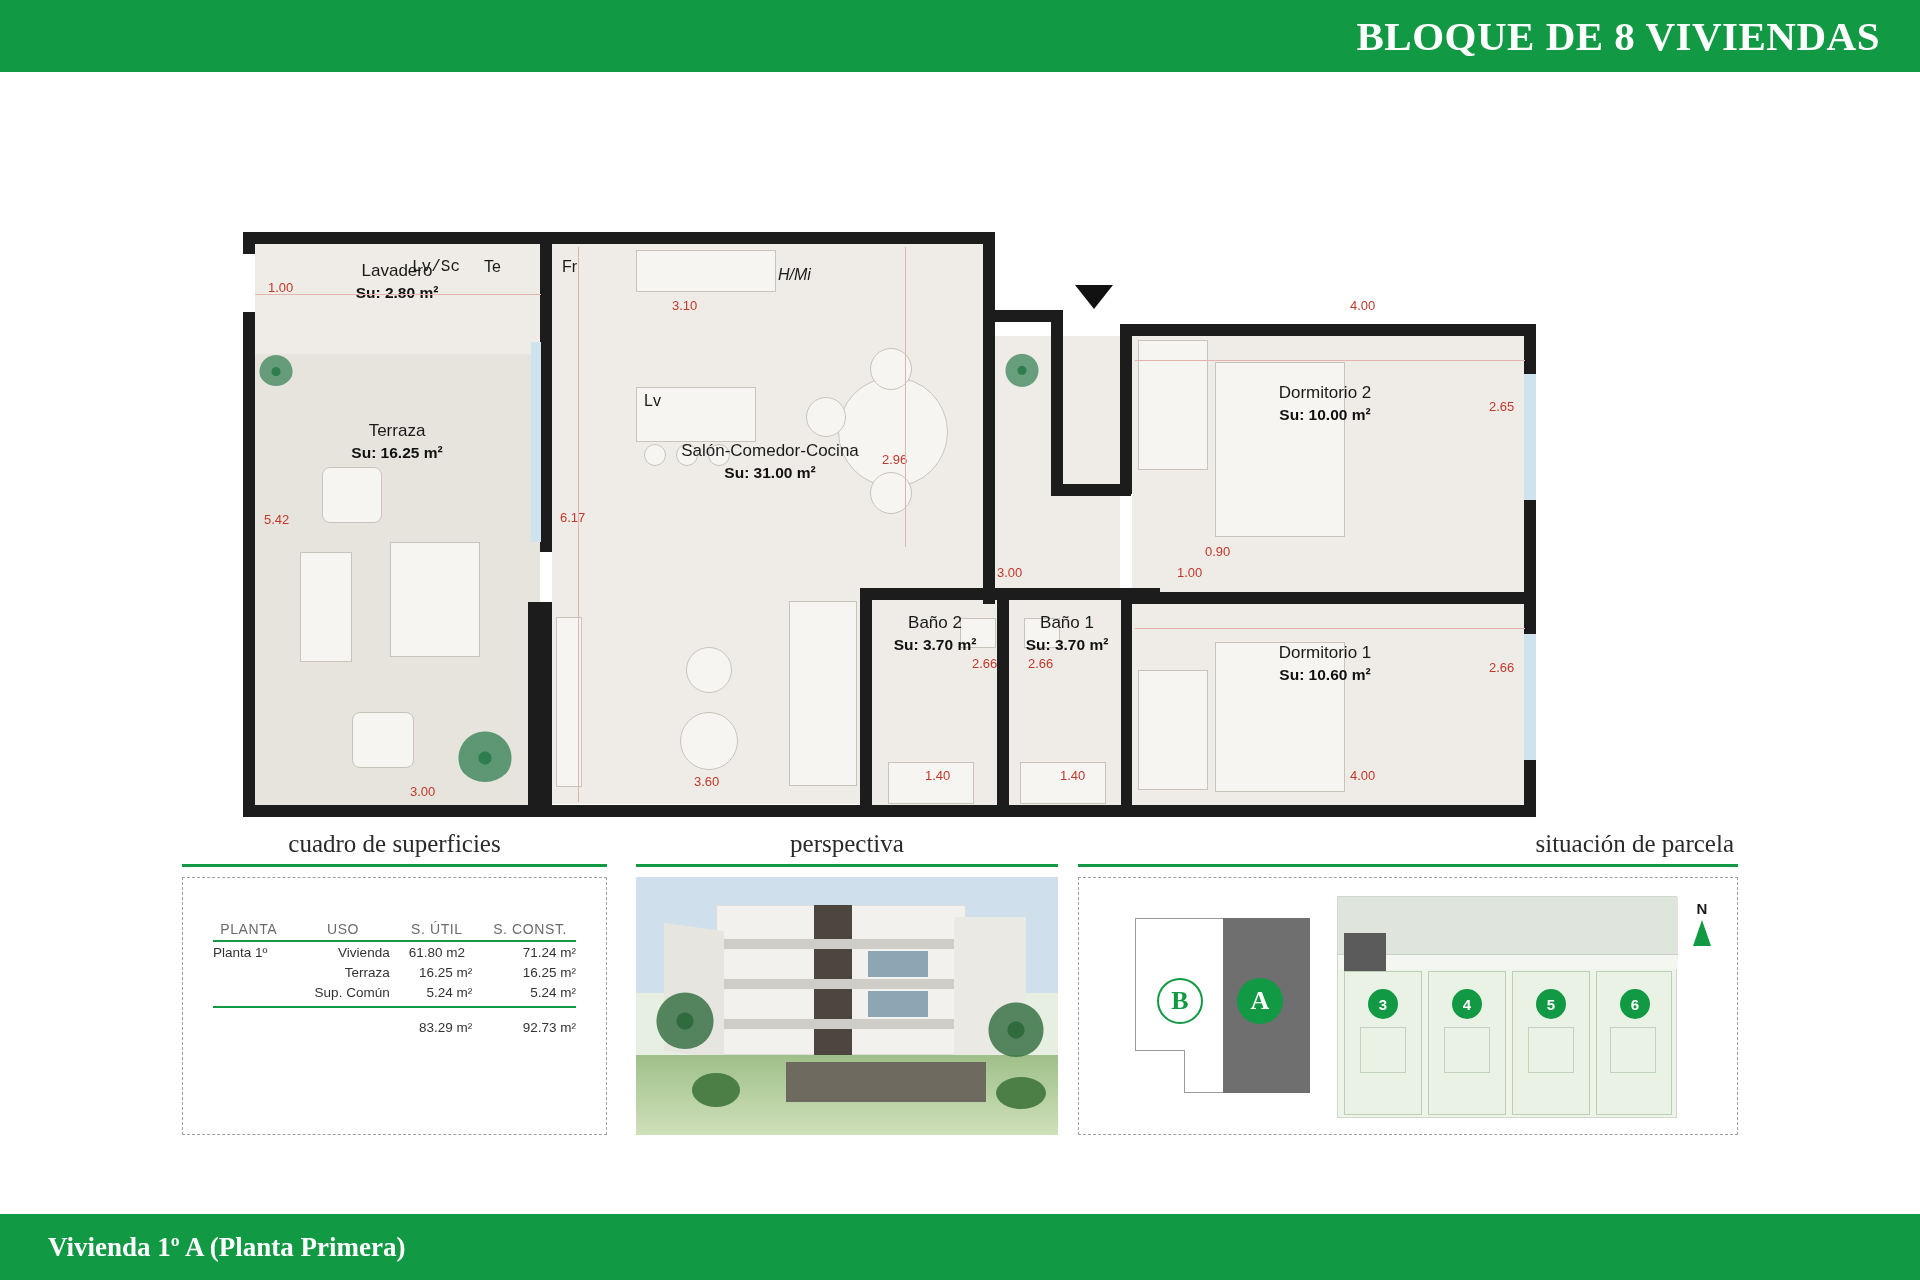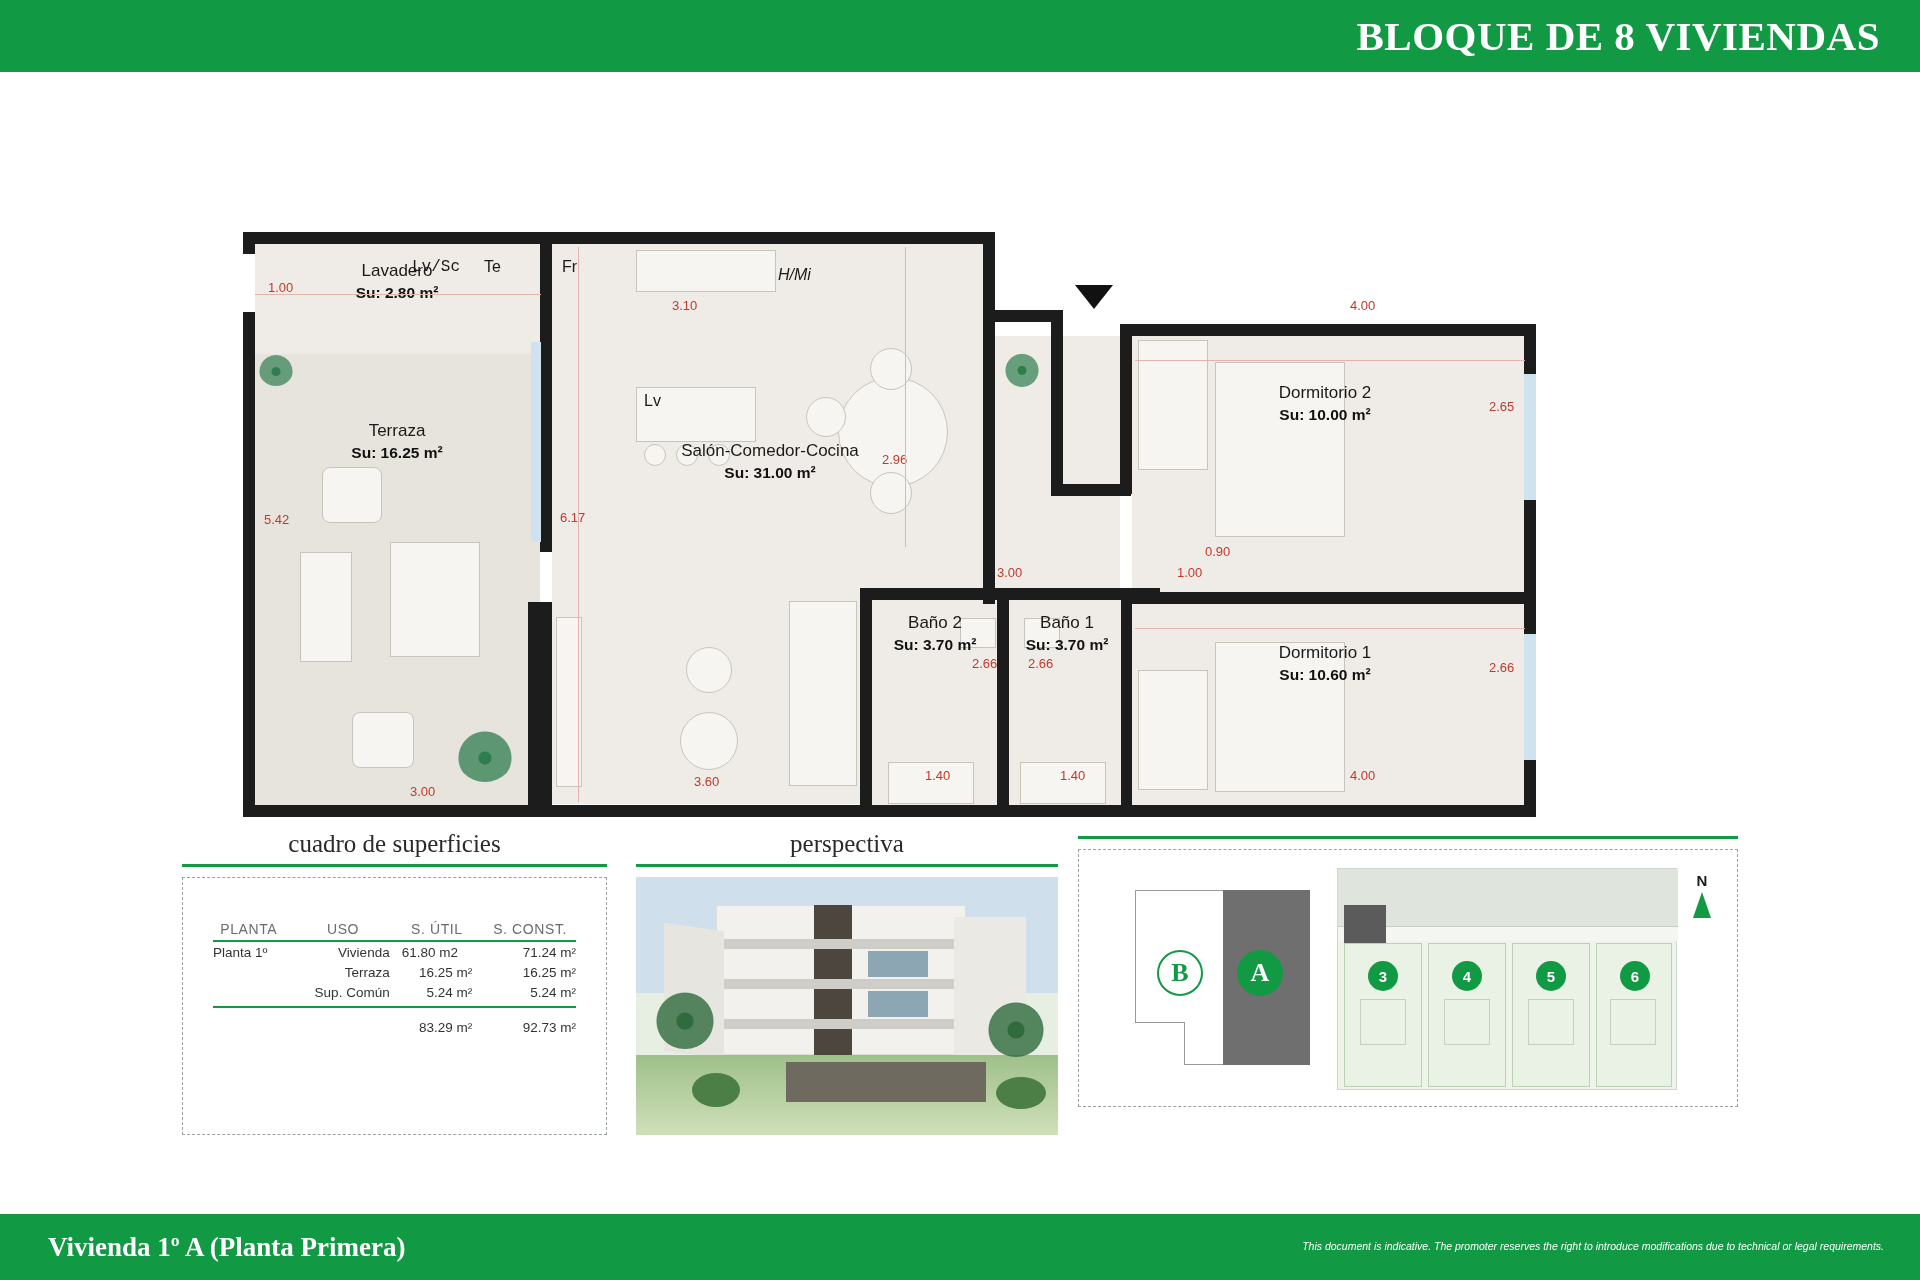--- a/index.html
+++ b/index.html
@@ -263,21 +263,21 @@
           <th>S. CONST.</th>
         </tr>
         <tr>
               <td colspan="4" style="padding:0 6px;">
                 <div class="hr-green"></div>
               </td>
             </tr>
         <tr>
           <td>Planta 1º</td>
           <td style="text-align:right;">Vivienda</td>
-          <td style="text-align:left;">61.80 m2</td>
+          <td style="text-align:center;">61.80 m2</td>
           <td style="text-align:right;">71.24 m²</td>
         </tr>
         <tr>
           <td></td>
           <td style="text-align:right;">Terraza</td>
           <td style="text-align:right;">16.25 m²</td>
           <td style="text-align:right;">16.25 m²</td>
         </tr>
         <tr>
           <td></td>
@@ -318,20 +318,21 @@
       <div style="position:absolute; left:0; top:178px; width:422px; height:80px; background:linear-gradient(#9fc08a, #cfe0b9);"></div>
       <div style="position:absolute; left:150px; top:185px; width:200px; height:40px; background:#6e6a60;"></div>
       <div style="position:absolute; left:18px; top:110px; width:62px; height:62px; background:radial-gradient(circle at 50% 55%, #2f6b3c 0 8px, rgba(47,107,60,.8) 9px 28px, transparent 29px); border-radius:50%;"></div>
       <div style="position:absolute; left:350px; top:120px; width:60px; height:60px; background:radial-gradient(circle at 50% 55%, #2f6b3c 0 8px, rgba(47,107,60,.8) 9px 27px, transparent 28px); border-radius:50%;"></div>
       <div style="position:absolute; left:56px; top:196px; width:48px; height:34px; background:#4b7f46; border-radius:50%;"></div>
       <div style="position:absolute; left:360px; top:200px; width:50px; height:32px; background:#4b7f46; border-radius:50%;"></div>
     </div>
   </div>
 
   <div class="panel" style="left:1078px; top:0; width:660px;">
+    <div class="ptitle" style="text-align:right; padding-right:4px;">situación de parcela</div>
     <div class="prule"></div>
     <div class="pbox" style="height:258px;">
 
       <div style="position:absolute; left:38px; top:22px; width:210px; height:210px;">
         <div style="position:absolute; left:18px; top:18px; width:175px; height:175px; border:1.5px solid #9a9a9a; background:#fff;"></div>
         <div style="position:absolute; left:106px; top:18px; width:87px; height:175px; background:#6f6f6f;"></div>
         <div style="position:absolute; left:18px; top:150px; width:50px; height:43px; background:#fff; border-right:1.5px solid #9a9a9a; border-top:1.5px solid #9a9a9a;"></div>
         <div class="circle-b" style="left:40px; top:78px; background:#ffffff; color:#119944; border:2px solid #119944;">
           <span>B</span>
         </div>
@@ -370,15 +371,14 @@
         <div style="font-weight:bold; font-size:15px; text-align:center;">N</div>
         <div style="margin:3px auto 0 auto; width:0; height:0; border-left:9px solid transparent; border-right:9px solid transparent; border-bottom:26px solid #119944;"></div>
       </div>
     </div>
   </div>
 </div>
 
 <div class="bottombar">
   <div class="fleft">Vivienda 1º A (Planta Primera)</div>
   <div class="fright">
-    <div class="l2">This document is indicative. The promoter reserves the right to introduce modifications due to technical or legal requirements.</div>
   </div>
 </div>
 
 </body></html>

